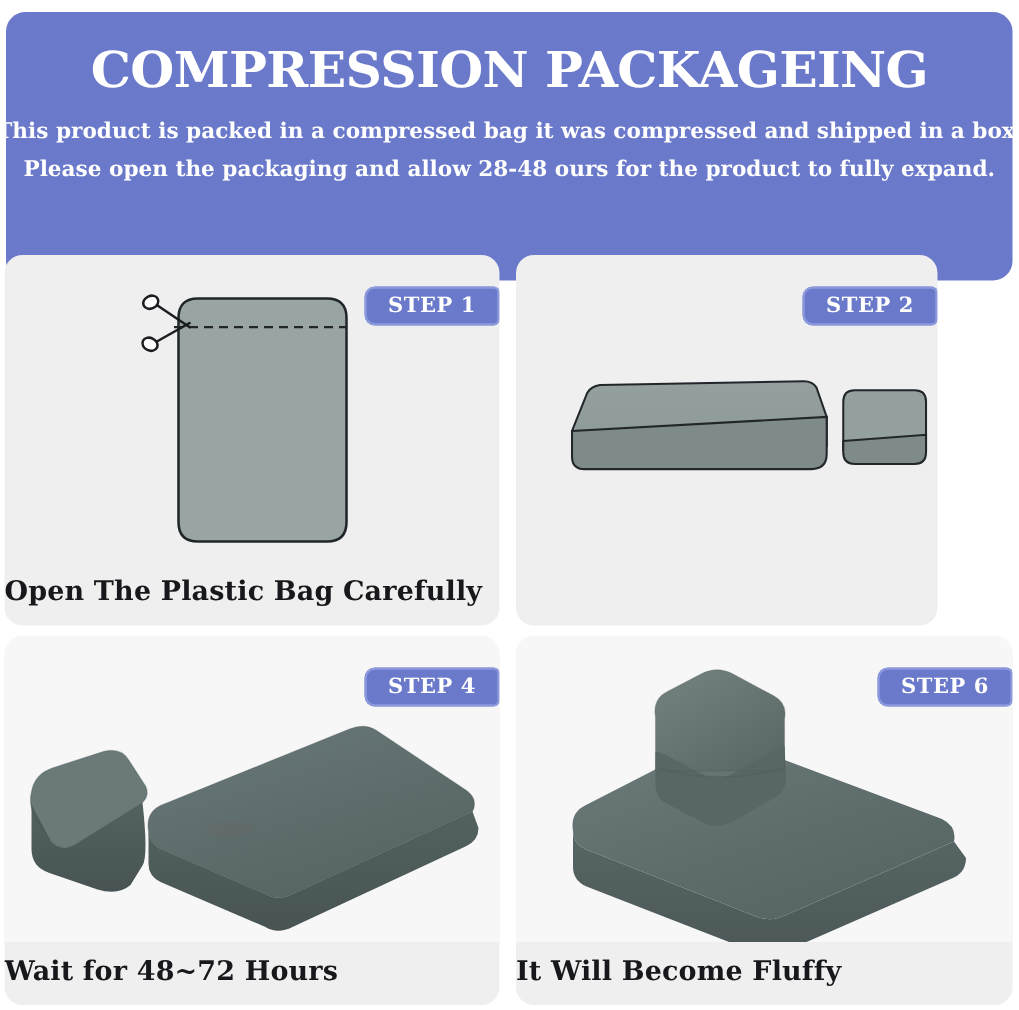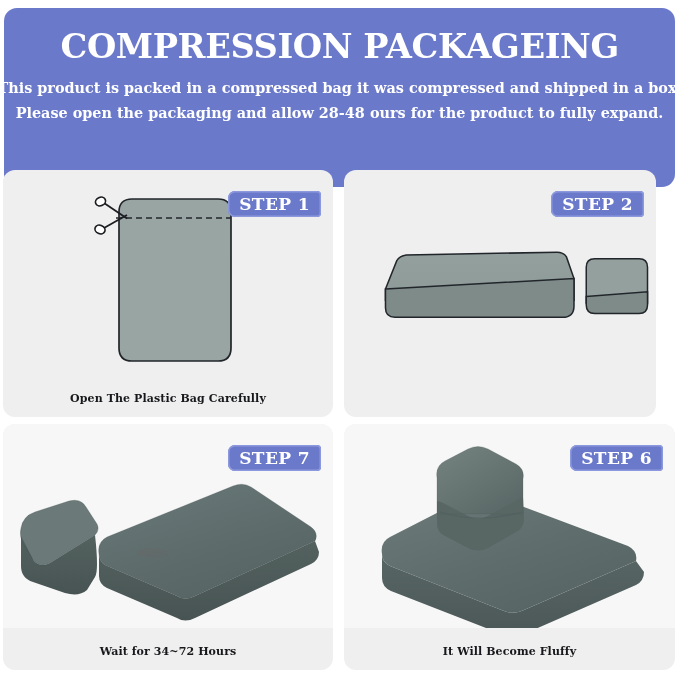--- a/index.html
+++ b/index.html
@@ -52,67 +52,67 @@
   #banner-sub1 { margin-top: 8px; }
 
   
   .panel {
     position: absolute;
     background: #efefef;
     border-radius: 12px;
     overflow: hidden;
   }
   #panel-1 { left: 3px;   top: 170px; width: 330px; height: 247px; }
-  #panel-2 { left: 344px; top: 170px; width: 312px; height: 247px; }
+  #panel-2 { left: 344px; top: 170px; width: 281px; height: 247px; }
   #panel-3 { left: 3px;   top: 424px; width: 330px; height: 246px; }
   #panel-4 { left: 344px; top: 424px; width: 331px; height: 246px; }
 
   .stage {
     position: absolute;
     left: 0;
     top: 0;
     right: 0;
     height: 204px;
   }
   .stage.photo { background: #f7f7f7; }
 
   .caption {
     position: absolute;
     left: 0;
     right: 0;
     bottom: 12px;
-    text-align: center;
-    font-size: 11px;
+    text-align: left;
+    font-size: 18px;
     font-weight: bold;
     color: #17181b;
     letter-spacing: 0.1px;
     white-space: nowrap;
     margin-top: 48px;
   }
 
   
   .badge {
     position: absolute;
     top: 21px;
-    right: 12px;
+    right: 0;
     height: 26px;
     min-width: 90px;
     background: #6b79cb;
     border-top-left-radius: 7px;
     border-bottom-left-radius: 7px;
     border-top-right-radius: 4px;
     border-bottom-right-radius: 4px;
     box-shadow: inset 0 0 0 1.5px #8d99dd;
     display: flex;
     align-items: center;
     justify-content: center;
     padding: 0 11px;
     box-sizing: border-box;
     color: #ffffff;
-    font-size: 17px;
+    font-size: 14px;
     font-weight: bold;
     letter-spacing: 0.4px;
     white-space: nowrap;
     z-index: 5;
   }
 
   
   .svg-art { position: absolute; left: 0; top: 0; width: 100%; height: 100%; }
 </style>
 </head>
@@ -190,22 +190,22 @@
       <path d="M18 112 L18 142 Q18 154 30 158 L62 169 Q76 173 84 166 L92 153 Q96 147 92 111 L47 139 Q38 144 31 137 Z" fill="url(#g3side)"></path>
       <path d="M18 104 Q20 92 32 88 L66 77 Q78 74 83 83 L94 100 Q97 106 92 111 L47 139 Q38 144 31 137 L20 120 Q16 112 18 104 Z" fill="none" stroke="#3f4c4c" stroke-width="0.8" opacity="0.35"></path>
 
       <path d="M96 130 Q94 118 104 113 L230 62 Q240 58 248 63 L308 103 Q316 109 312 117 L192 172 Q182 177 174 172 L102 141 Q96 137 96 130 Z" fill="url(#g3top)"></path>
       <path d="M96 130 L96 152 Q96 160 104 164 L174 194 Q182 199 192 194 L308 140 Q316 136 316 128 L312 117 L192 172 Q182 177 174 172 L102 141 Q96 137 96 130 Z" fill="url(#g3side)"></path>
       <path d="M96 130 Q94 118 104 113 L230 62 Q240 58 248 63 L308 103 Q316 109 312 117 L192 172 Q182 177 174 172 L102 141 Q96 137 96 130 Z" fill="none" stroke="#44514f" stroke-width="0.8" opacity="0.3"></path>
 
       <ellipse cx="150" cy="129" rx="16" ry="5" fill="#7a5f5f" opacity="0.13"></ellipse>
     </svg>
   </div>
-  <div class="badge">STEP 7</div>
-  <div class="caption">Wait for 34~72 Hours</div>
+  <div class="badge">STEP 4</div>
+  <div class="caption">Wait for 48~72 Hours</div>
 </div>
 
 <div class="panel" id="panel-4">
   <div class="stage photo">
     <svg class="svg-art" viewBox="0 0 331 204">
       <defs>
         <linearGradient id="g4base" x1="0.15" y1="0" x2="0.85" y2="1">
           <stop offset="0%" stop-color="#6b7a79"></stop>
           <stop offset="55%" stop-color="#5e6d6c"></stop>
           <stop offset="100%" stop-color="#556362"></stop>

